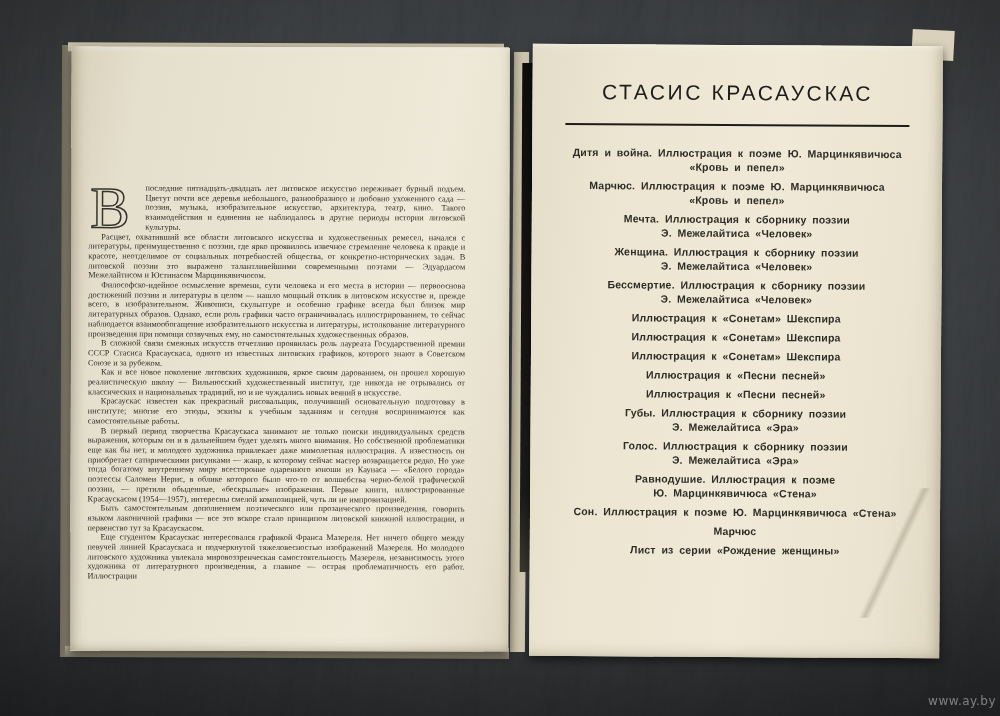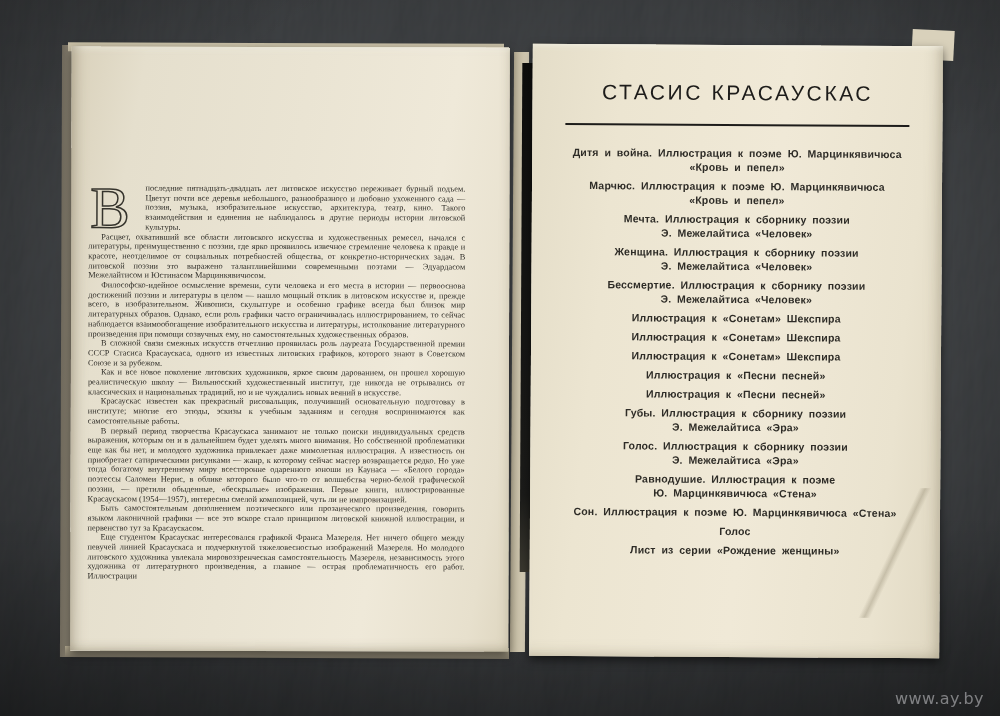--- a/index.html
+++ b/index.html
@@ -57,22 +57,22 @@
     font-size:21px;line-height:24px;font-weight:400;letter-spacing:2.6px;
     color:var(--title-black,#1d1c1a);}
   .rp-rule{position:absolute;left:33px;top:79px;width:344px;height:2px;
     background:var(--title-black,#1d1c1a);}
   .rp-list{position:absolute;left:18px;top:101px;width:374px;
     display:flex;flex-direction:column;gap:5px;align-items:center;}
   .rp-item{font-size:10.5px;line-height:14px;font-weight:bold;text-align:center;
     white-space:pre-line;word-spacing:2.6px;letter-spacing:.2px;
     color:var(--text-dark,#23221f);}
 
-  .watermark{position:absolute;right:16px;bottom:8px;z-index:6;
-    font-family:"DejaVu Sans",sans-serif;font-size:16px;letter-spacing:.5px;
+  .watermark{position:absolute;right:4px;bottom:8px;z-index:6;
+    font-family:"DejaVu Sans",sans-serif;font-size:12px;letter-spacing:.5px;
     color:rgba(205,205,210,.55);}
 </style>
 </head>
 <body>
 
 <div class="scene">
 
   <svg class="bg-svg" width="1000" height="716">
     <defs>
       <filter id="crump" x="0" y="0" width="100%" height="100%">
@@ -132,19 +132,19 @@
       <div class="rp-item">Иллюстрация к «Сонетам» Шекспира</div>
       <div class="rp-item">Иллюстрация к «Песни песней»</div>
       <div class="rp-item">Иллюстрация к «Песни песней»</div>
       <div class="rp-item">Губы. Иллюстрация к сборнику поэзии
 Э. Межелайтиса «Эра»</div>
       <div class="rp-item">Голос. Иллюстрация к сборнику поэзии
 Э. Межелайтиса «Эра»</div>
       <div class="rp-item">Равнодушие. Иллюстрация к поэме
 Ю. Марцинкявичюса «Стена»</div>
       <div class="rp-item">Сон. Иллюстрация к поэме Ю. Марцинкявичюса «Стена»</div>
-      <div class="rp-item">Голос</div>
+      <div class="rp-item">Марчюс</div>
       <div class="rp-item">Лист из серии «Рождение женщины»</div>
     </div>
   </div>
 
   <div class="watermark">www.ay.by</div>
 </div>
 
 </body></html>

